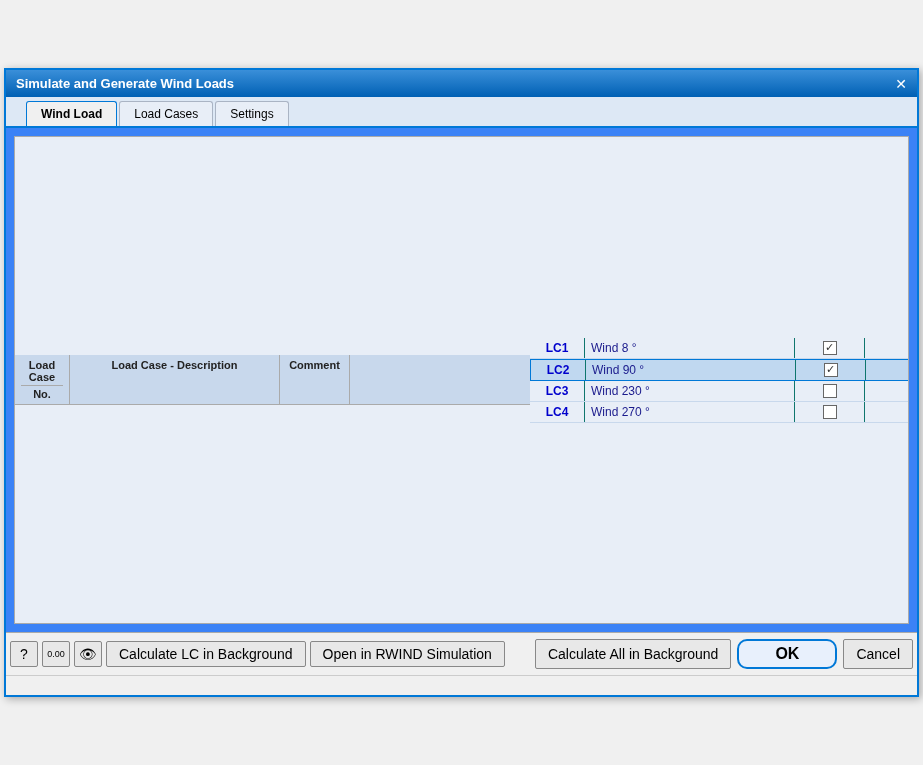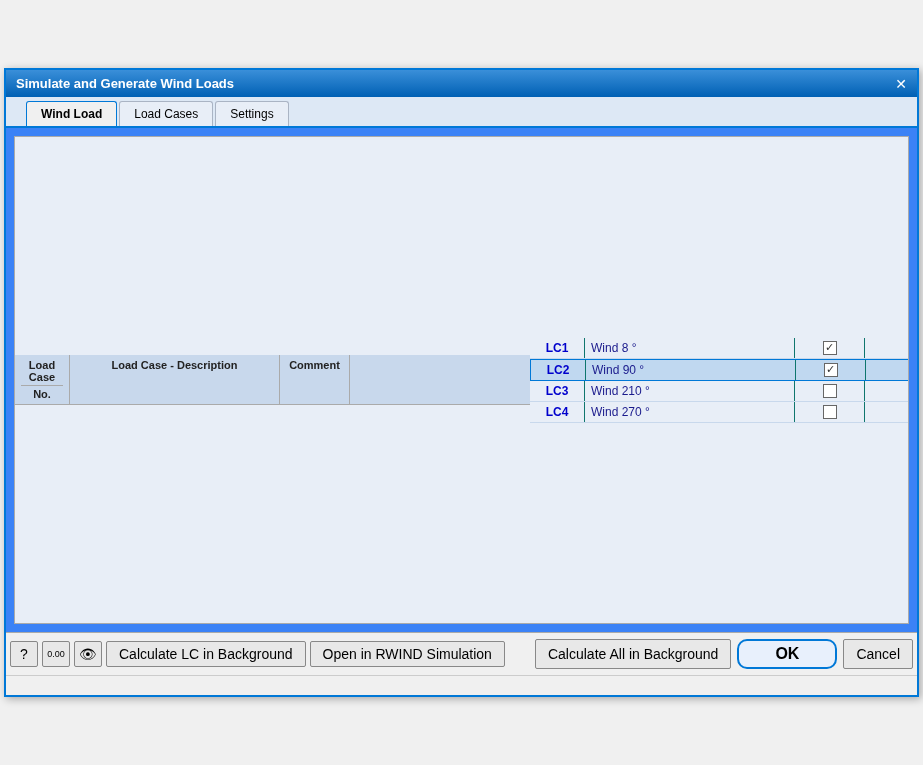--- a/index.html
+++ b/index.html
@@ -273,21 +273,21 @@
             <div class="td td-desc">Wind 90 °</div>
             <div class="td td-center">
               <div class="checkbox-wrapper checked"></div>
             </div>
             <div class="td"></div>
             <div class="td"></div>
           </div>
 
           <div class="table-row">
             <div class="td td-center td-no">LC3</div>
-            <div class="td td-desc">Wind 210 °</div>
+            <div class="td td-desc">Wind 230 °</div>
             <div class="td td-center">
               <div class="checkbox-wrapper"></div>
             </div>
             <div class="td"></div>
             <div class="td"></div>
           </div>
 
           <div class="table-row">
             <div class="td td-center td-no">LC4</div>
             <div class="td td-desc">Wind 270 °</div>

